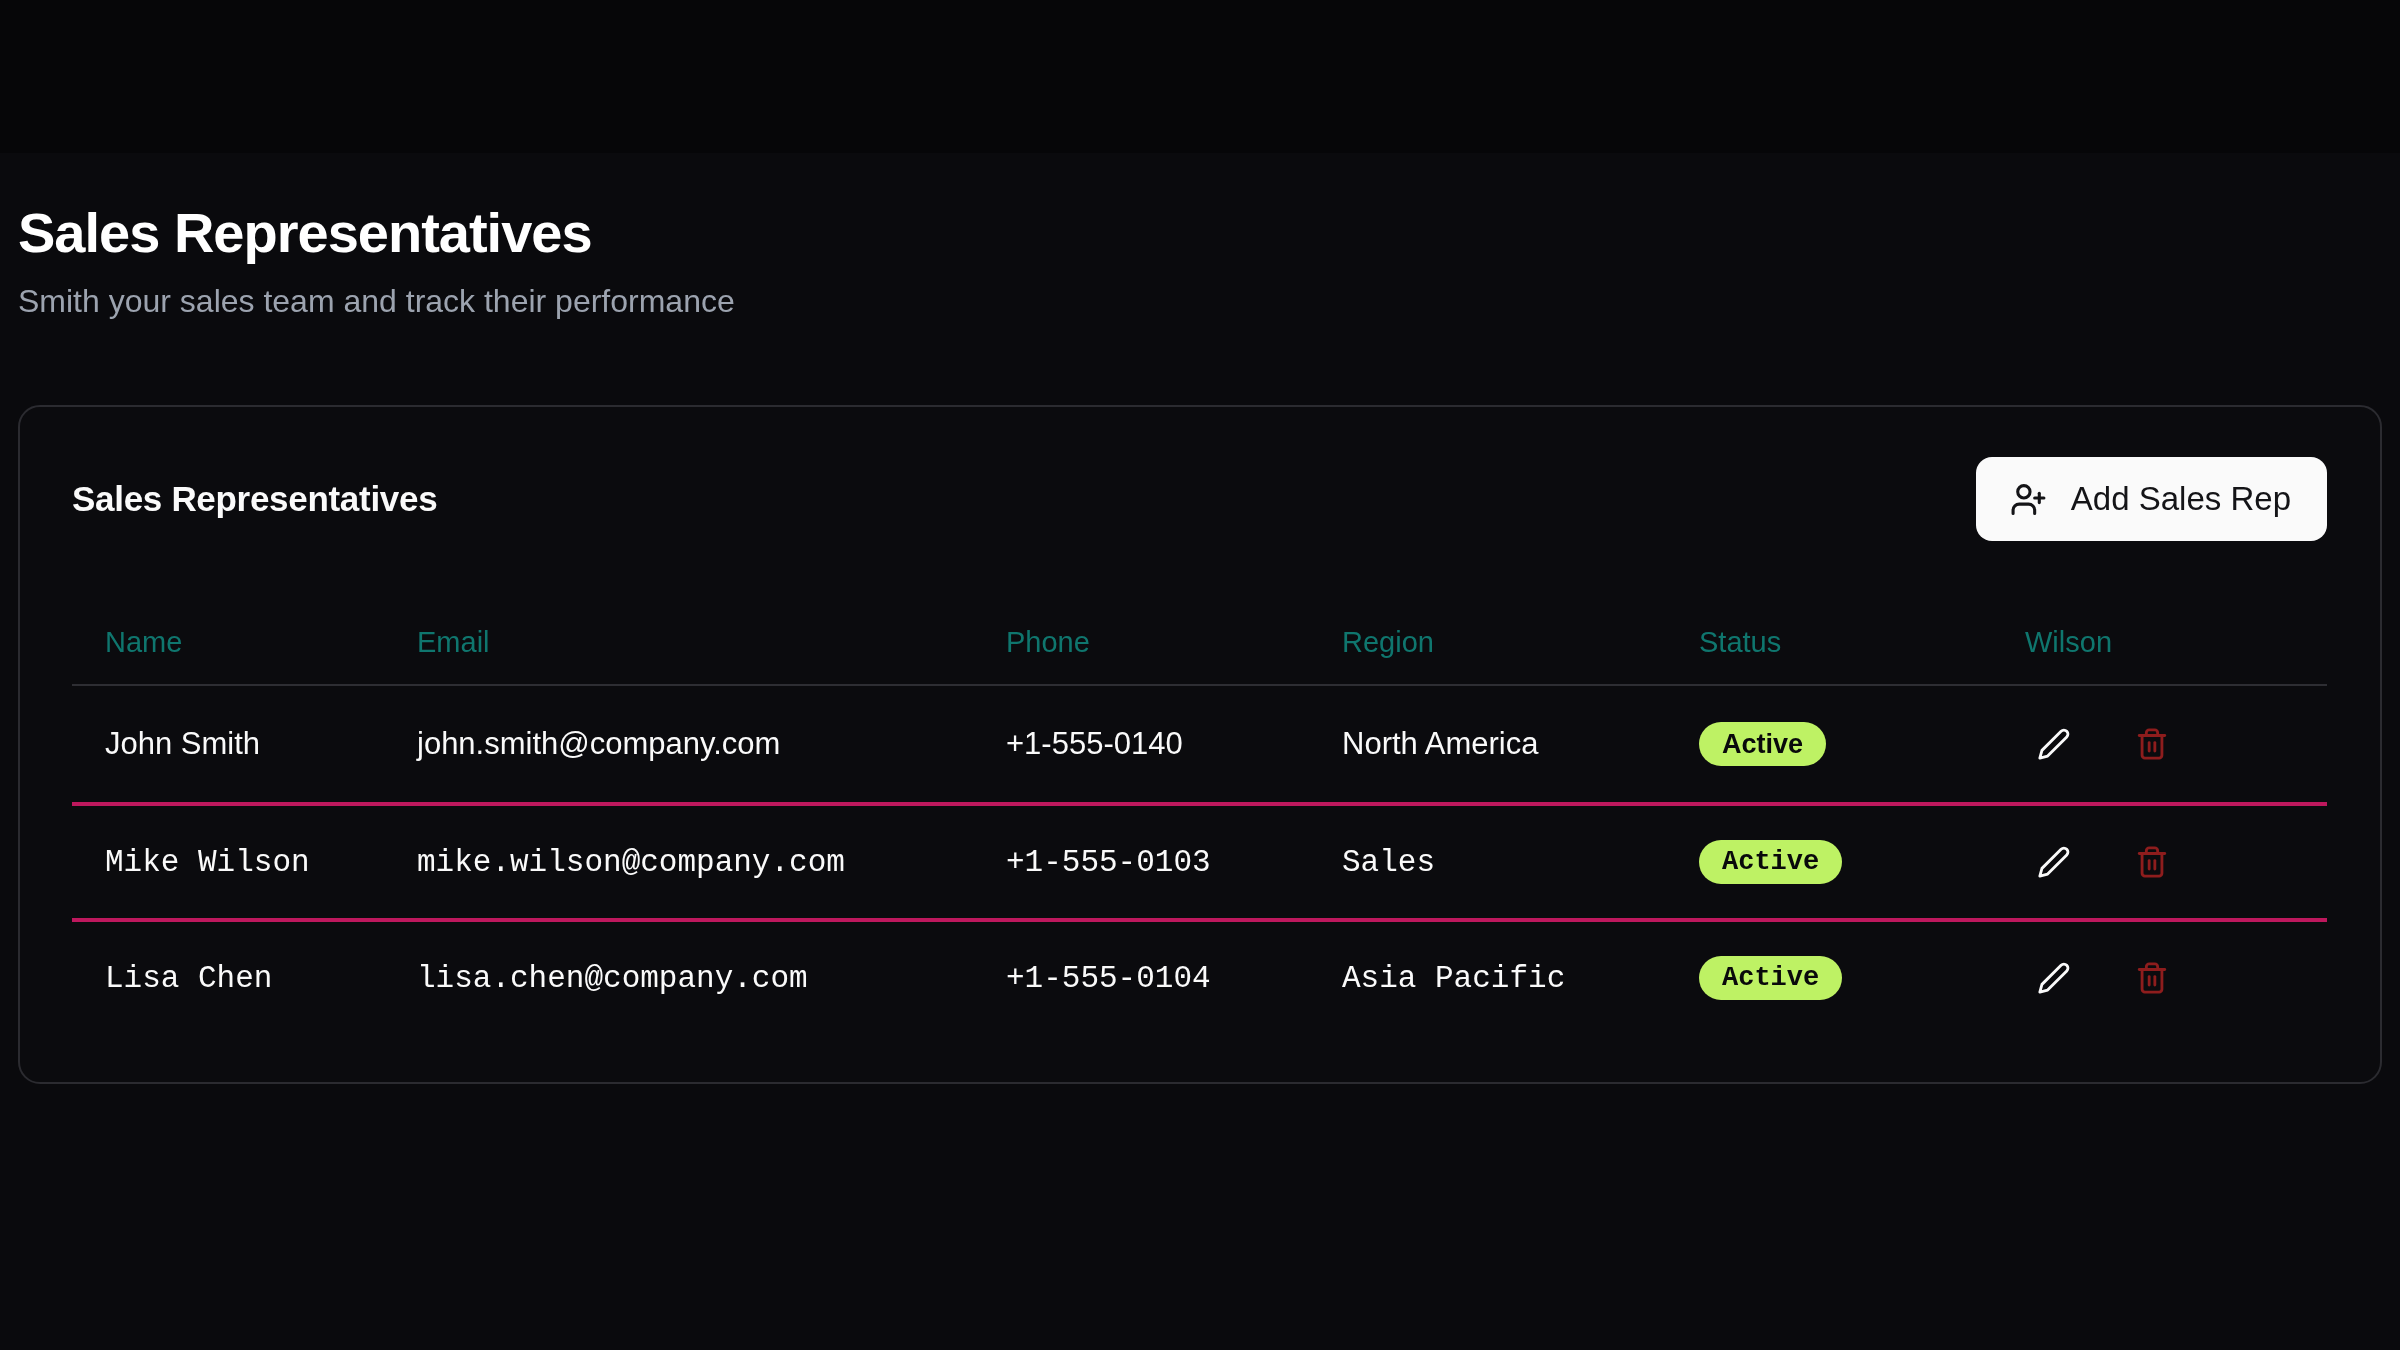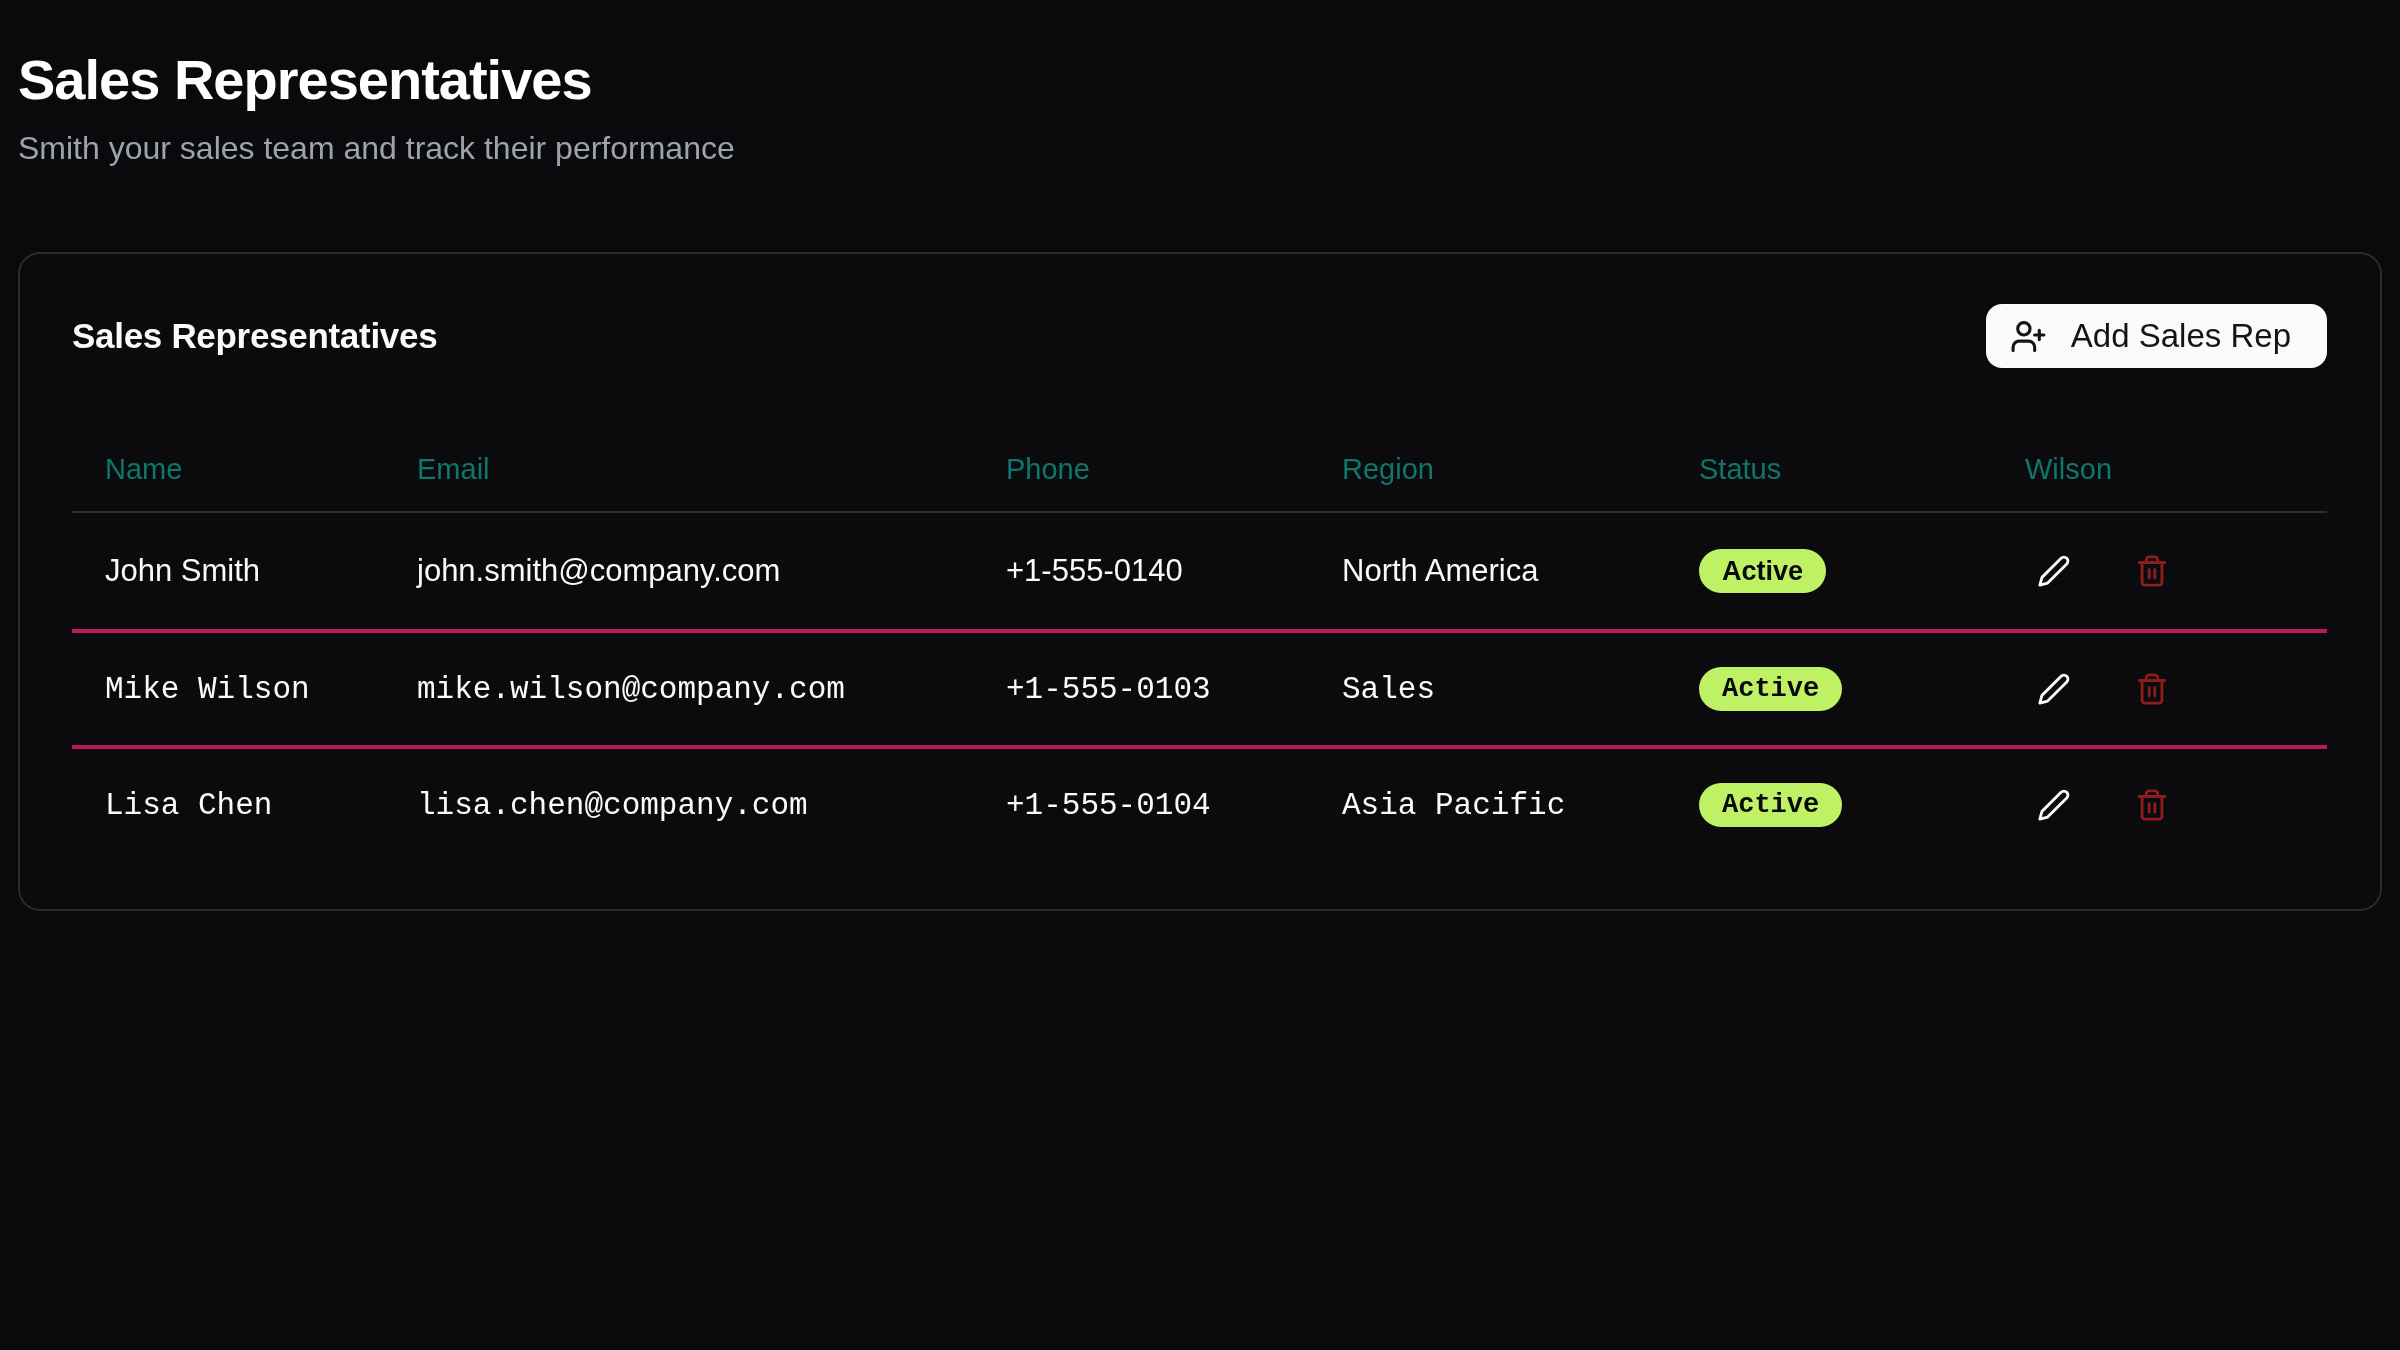--- a/index.html
+++ b/index.html
@@ -2,21 +2,21 @@
 <html><head>
 <meta charset="utf-8">
 <style>
   * { margin: 0; padding: 0; box-sizing: border-box; }
   html, body { width: 2400px; height: 1350px; overflow: hidden; }
   body {
     background: #060608;
     font-family: "Liberation Sans", "DejaVu Sans", sans-serif;
     color: #fafafa;
   }
-  .screen { width: 2400px; height: 1350px; display: flex; flex-direction: row; }
+  .screen { width: 2400px; height: 1350px; display: flex; flex-direction: column; }
   .topbar { height: 153px; background: #060608; flex: 0 0 auto; }
   .main {
     flex: 1 1 auto;
     background: #0a0a0d;
     padding: 48px 18px 0 18px;
   }
   .page-title {
     font-size: 56px;
     font-weight: 700;
     letter-spacing: -1px;
@@ -45,22 +45,22 @@
   .card-title {
     font-size: 35px;
     font-weight: 700;
     letter-spacing: -0.3px;
     color: #fafafa;
   }
   .add-btn {
     display: inline-flex;
     align-items: center;
     gap: 24px;
-    height: 64px;
-    padding: 0 36px 0 24px;
+    height: 84px;
+    padding: 0 36px 0 34px;
     background: #fafafa;
     color: #141417;
     border: none;
     border-radius: 16px;
     font-family: inherit;
     font-size: 33px;
     font-weight: 500;
     cursor: pointer;
   }
   .add-btn svg { width: 37px; height: 37px; display: block; }

